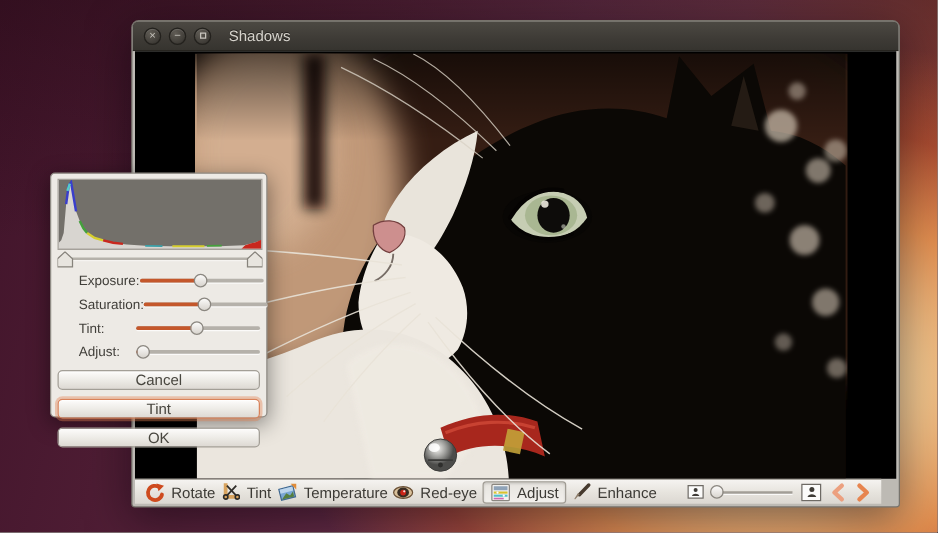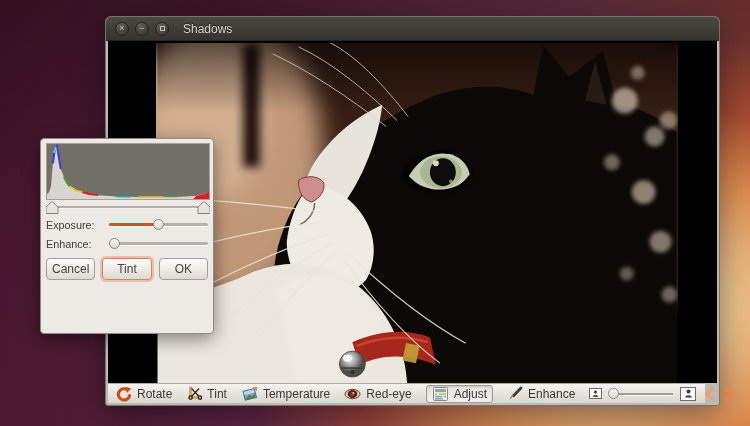--- a/index.html
+++ b/index.html
@@ -40,21 +40,21 @@
     position: absolute; top: 24px; left: 2px; right: 2px; bottom: 22px;
     background: #000; overflow: hidden;
   }
   .photo-wrap { position: absolute; left: 48px; top: 2px; width: 522px; height: 340px; }
 
   
   .toolbar {
     position: absolute; left: 2px; right: 14px; bottom: 2px; height: 20px;
     background: linear-gradient(180deg, #f5f3f0 0%, #e6e3dd 55%, #dbd7d1 100%);
     border-top: 1px solid #aeaaa3;
-    display: flex; align-items: center; padding: 0 8px; gap: 14px;
+    display: flex; align-items: center; padding: 0 8px; gap: 4px;
     font-size: 12px; color: #3c3a35;
   }
   .tool { display: flex; align-items: center; gap: 5px; cursor: default; white-space: nowrap; }
   .tool svg { display: block; }
   .tool.active {
     border: 1px solid #a09c94; border-radius: 3px; padding: 0 5px;
     background: linear-gradient(180deg, #e7e4df, #f2f0ec);
     box-shadow: inset 0 1px 2px rgba(0,0,0,0.14);
     justify-content: center;
   }
@@ -72,30 +72,30 @@
 
   
   .dialog {
     position: absolute; left: 40px; top: 138px; width: 174px; height: 196px;
     background: #edeae5; border: 1px solid #8f8b84; border-radius: 4px;
     box-shadow: 0 5px 18px rgba(0,0,0,0.45); padding: 4px 5px 5px 5px; z-index: 5;
   }
   .histogram { width: 164px; height: 57px; display: block; border: 1px solid #a5a19a; }
   .range-slider { display: block; margin-top: 1px; }
   .row { display: flex; align-items: center; height: 19px; font-size: 10.8px; color: #403e39; }
-  .row .lbl { white-space: nowrap; }
+  .row .lbl { white-space: nowrap; margin-left: 17px; }
   .hslider { position: relative; width: 99px; height: 13px; margin-left: auto; flex: none; }
   .hslider .track { position: absolute; left: 0; right: 0; top: 5px; height: 3px;
     background: #b5b1aa; border-radius: 2px; box-shadow: 0 1px 0 rgba(255,255,255,0.75); }
   .hslider .fill { position: absolute; left: 0; top: 5px; height: 3px;
     width: var(--p); background: #c4572b; border-radius: 2px; }
   .hslider .thumb { position: absolute; top: 1px; left: calc(var(--p) - 6px);
     width: 11px; height: 11px; border: 1px solid #8b8780; border-radius: 50%;
     background: linear-gradient(180deg, #fbfaf9, #d8d4ce); }
-  .btnrow { display: flex; gap: 7px; margin-top: 5px; }
+  .btnrow { display: flex; gap: 7px; margin-top: 5px; flex-direction: column; }
   .btn {
     flex: 1; height: 22px; border: 1px solid #a39f97; border-radius: 4px;
     background: linear-gradient(180deg, #fdfcfb 0%, #eceae5 55%, #ddd9d3 100%);
     font-size: 12px; color: #48463f; display: flex; align-items: center; justify-content: center;
     box-shadow: inset 0 1px 0 rgba(255,255,255,0.7); cursor: default;
   }
   .btn.focused { border-color: #d9825a; box-shadow: 0 0 0 2px rgba(227,130,82,0.4), inset 0 1px 0 rgba(255,255,255,0.7); }
 </style>
 </head>
 <body>
@@ -326,21 +326,37 @@
 
     <div class="row">
       <span class="lbl">Exposure:</span>
       <div class="hslider" style="--p: 50%;">
         <div class="track"></div>
         <div class="fill"></div>
         <div class="thumb"></div>
       </div>
     </div>
     <div class="row">
-      <span class="lbl">Enhance:</span>
+      <span class="lbl">Saturation:</span>
+      <div class="hslider" style="--p: 49%;">
+        <div class="track"></div>
+        <div class="fill"></div>
+        <div class="thumb"></div>
+      </div>
+    </div>
+    <div class="row">
+      <span class="lbl">Tint:</span>
+      <div class="hslider" style="--p: 49%;">
+        <div class="track"></div>
+        <div class="fill"></div>
+        <div class="thumb"></div>
+      </div>
+    </div>
+    <div class="row">
+      <span class="lbl">Adjust:</span>
       <div class="hslider" style="--p: 6%;">
         <div class="track"></div>
         <div class="fill"></div>
         <div class="thumb"></div>
       </div>
     </div>
 
     <div class="btnrow">
       <div class="btn">Cancel</div>
       <div class="btn focused">Tint</div>

